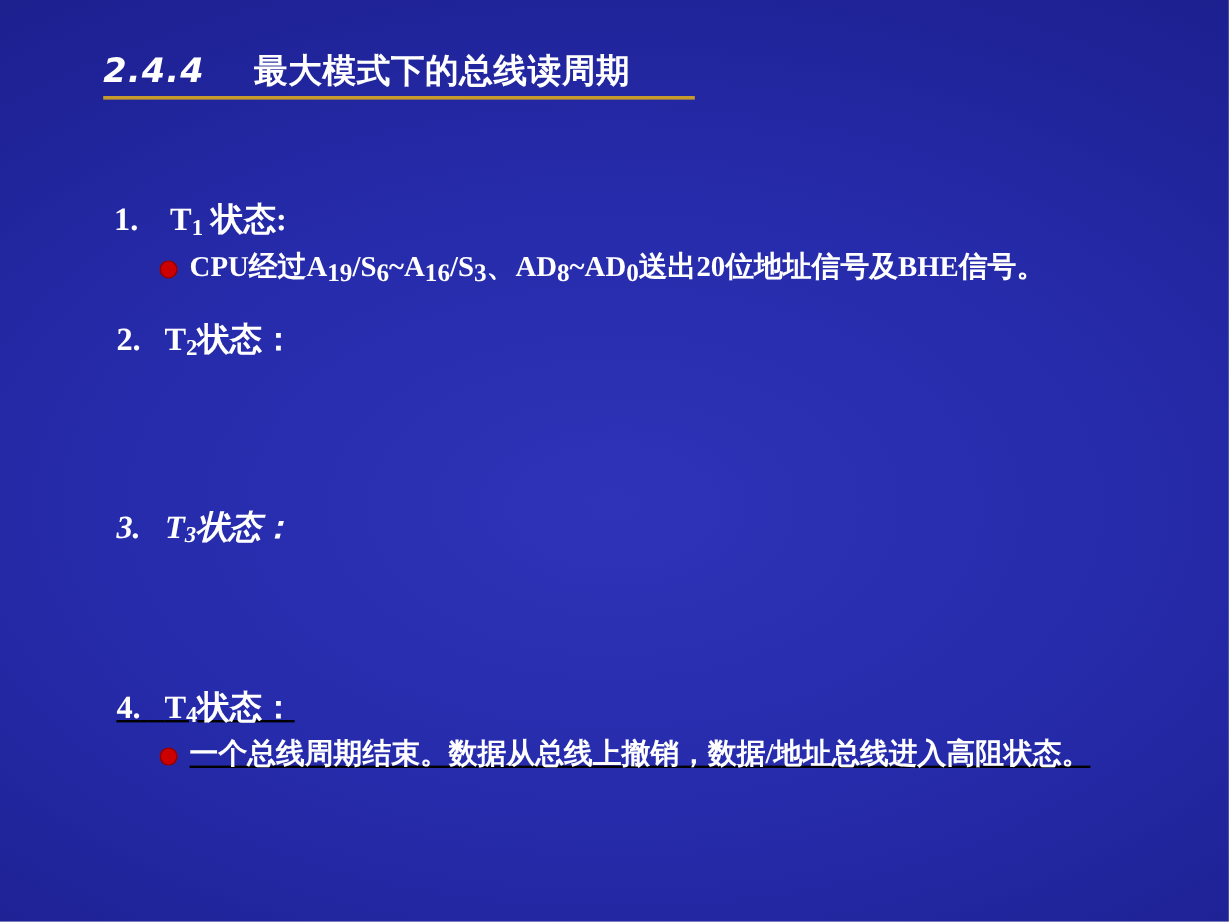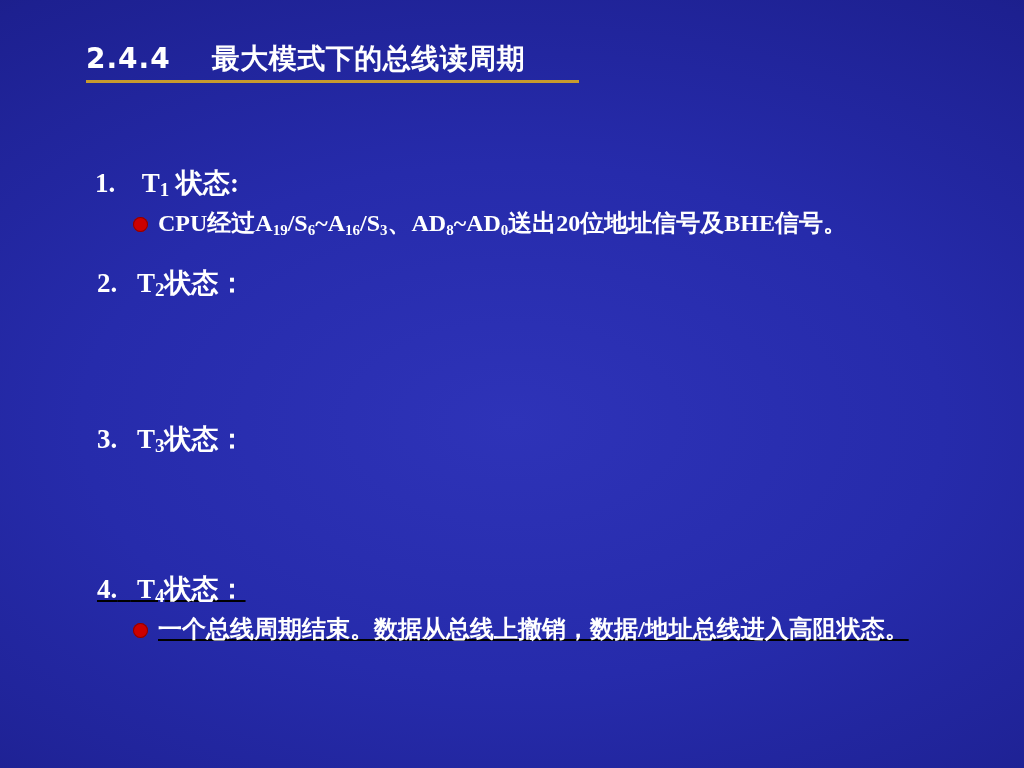--- a/index.html
+++ b/index.html
@@ -30,20 +30,21 @@
     color: #ffffff;
     font-family: "DejaVu Sans", "Liberation Sans", sans-serif;
     font-weight: bold;
     font-size: 28px;
     letter-spacing: 0.5px;
     line-height: 1.1;
     white-space: nowrap;
   }
   .title .num {
     letter-spacing: 1px;
+    font-style: italic;
   }
   .title-rule {
     margin-top: 5px;
     width: 493px;
     height: 3px;
     background: #c79a2e;
   }
   .content {
     position: absolute;
     left: 0;
@@ -82,32 +83,32 @@
     box-shadow: 0 0 0 1px #8a0000 inset;
   }
   .bullet-text {
     color: #ffffff;
     font-family: "Liberation Serif", "DejaVu Serif", serif;
     font-weight: bold;
     font-size: 24px;
     line-height: 1.32;
   }
   .bullet-text .sub {
-    font-size: 15px;
+    font-size: 21px;
     position: relative;
     top: 4px;
   }
   
   #b1 { position: absolute; left: 0; top: 0; width: 1024px; margin-top: 44px; }
   #b1 .heading { margin-left: 95px; }
   #b1 .bullet-row { margin-left: 133px; width: 840px; }
   #b2 { position: absolute; left: 0; top: 144px; width: 1024px; }
   #b2 .heading { margin-left: 97px; }
   #b2 .bullet-row { margin-left: 133px; width: 840px; }
-  #b3 { position: absolute; left: 0; top: 300px; width: 1024px; }
+  #b3 { position: absolute; left: 0; top: 300px; width: 1024px; font-style: italic; }
   #b3 .heading { margin-left: 97px; }
   #b3 .bullet-row { margin-left: 133px; width: 840px; }
   #b4 { position: absolute; left: 0; top: 450px; width: 1024px; text-decoration: underline; }
   #b4 .heading { margin-left: 97px; }
   #b4 .bullet-row { margin-left: 133px; width: 840px; }
   .heading-gap { height: 9px; }
 </style>
 </head>
 <body>
 

